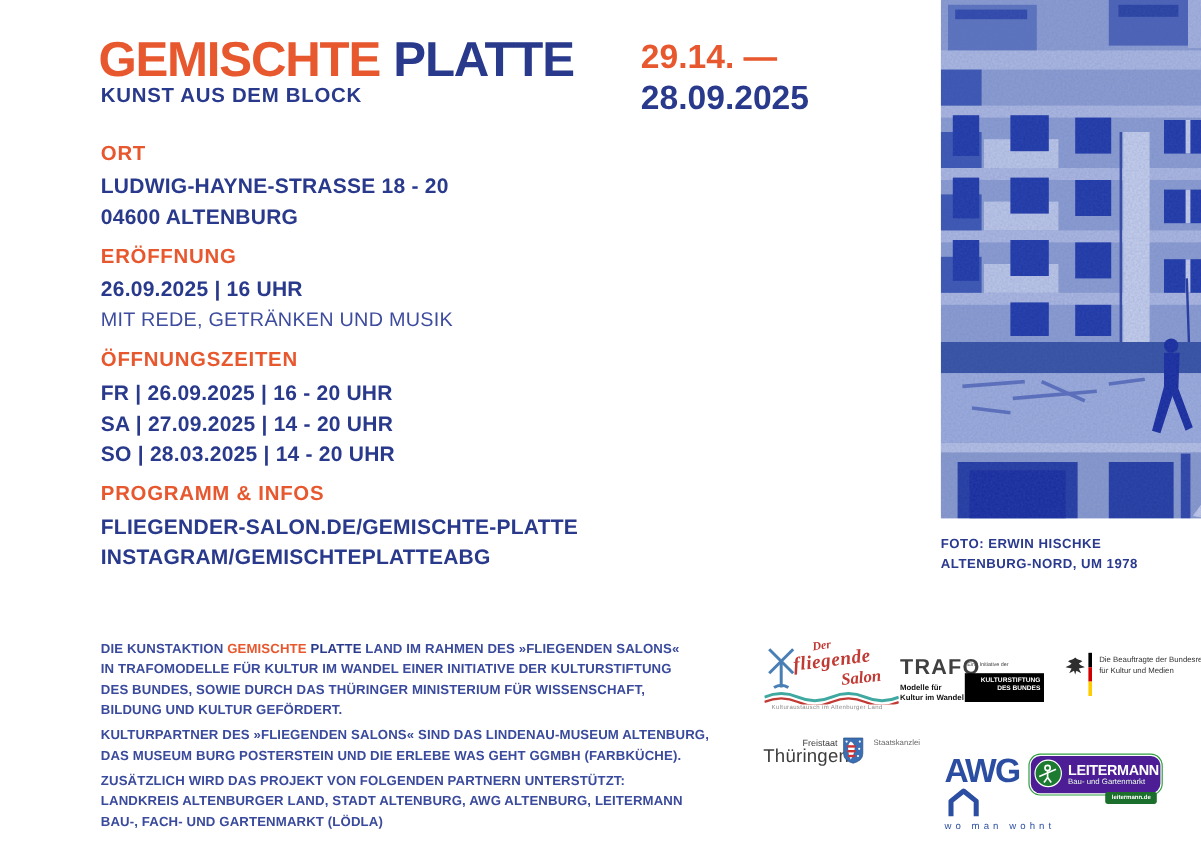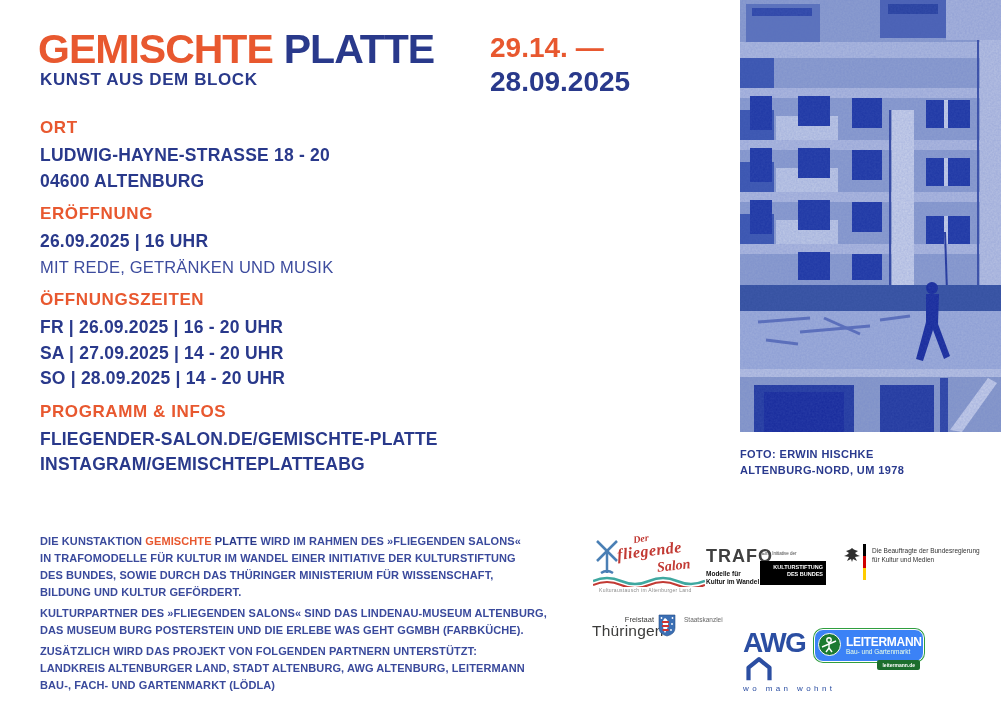--- a/index.html
+++ b/index.html
@@ -1,18 +1,18 @@
 <!DOCTYPE html>
 <html><head>
 <meta charset="utf-8">
 <style>
   html,body{margin:0;padding:0;background:#e7e7e7;}
   .poster{position:relative;width:1001px;height:707px;background:#ffffff;overflow:hidden;
           font-family:"Liberation Sans",sans-serif;}
-  .abs{position:absolute;}
+  .abs{position:absolute;margin-left:44px;}
   .nowrap{white-space:nowrap;}
 
   
   .title{left:38px;top:26px;font-size:41px;font-weight:bold;letter-spacing:-1px;white-space:nowrap;}
   .title .t-orange{color:#E8582F;}
   .title .t-blue{color:#29398B;margin-left:11px;}
   .subtitle{left:40px;top:70px;font-size:17px;font-weight:bold;color:#29398B;letter-spacing:.6px;}
   .dates{left:490px;top:31px;font-size:28px;font-weight:bold;line-height:34px;white-space:nowrap;}
   .dates .d1{color:#E8582F;}
   .dates .d2{color:#29398B;}
@@ -60,21 +60,21 @@
   .thr-fs{position:absolute;left:0;top:3px;width:62px;text-align:right;font-size:7.5px;color:#3C3C3B;}
   .thr-big{position:absolute;left:0;top:10px;font-size:15.5px;color:#3C3C3B;letter-spacing:.2px;}
   .thr-arms{position:absolute;left:66px;top:2px;}
   .thr-sk{position:absolute;left:92px;top:4px;font-size:6.5px;color:#666;}
 
   .awg{left:743px;top:630px;width:110px;height:36px;color:#2B4EA2;}
   .awg-row{display:flex;align-items:flex-start;flex-direction:column;}
   .awg-word{font-size:28px;font-weight:bold;letter-spacing:-1.5px;line-height:26px;}
   .awg-tag{font-size:8px;letter-spacing:3.4px;margin-top:2px;white-space:nowrap;}
 
-  .ltm{left:814px;top:629px;width:108px;height:31px;background:#3b82f6;border-radius:9px;border:1px solid #fff;
+  .ltm{left:814px;top:629px;width:108px;height:31px;background:#4c1d95;border-radius:9px;border:1px solid #fff;
        box-shadow:0 0 0 1px #2F9E3F;}
   .ltm-emb{position:absolute;left:3px;top:3px;width:23px;height:23px;border-radius:50%;
            background:#1C7A31;border:1.5px solid #fff;box-sizing:border-box;}
   .ltm-word{position:absolute;left:31px;top:5px;font-size:12px;font-weight:bold;color:#fff;letter-spacing:-.3px;}
   .ltm-sub{position:absolute;left:31px;top:18px;font-size:6.5px;color:#eaffe6;}
   .ltm-tab{position:absolute;right:3px;top:30px;background:#1C6E2D;color:#fff;font-size:5px;font-weight:bold;
            padding:2px 5px;border-radius:2px;}
 </style>
 </head>
 <body>
@@ -98,21 +98,21 @@
     </div>
     <div class="sec">
       <div class="sec-h">ERÖFFNUNG</div>
       <div class="line-b">26.09.2025 | 16 UHR</div>
       <div class="line-r">MIT REDE, GETRÄNKEN UND MUSIK</div>
     </div>
     <div class="sec">
       <div class="sec-h">ÖFFNUNGSZEITEN</div>
       <div class="line-b">FR | 26.09.2025  | 16 - 20 UHR</div>
       <div class="line-b">SA | 27.09.2025  | 14 - 20 UHR</div>
-      <div class="line-b">SO | 28.09.2025  | 14 - 20 UHR</div>
+      <div class="line-b">SO | 28.03.2025  | 14 - 20 UHR</div>
     </div>
     <div class="sec">
       <div class="sec-h">PROGRAMM &amp; INFOS</div>
       <div class="line-b">FLIEGENDER-SALON.DE/GEMISCHTE-PLATTE</div>
       <div class="line-b">INSTAGRAM/GEMISCHTEPLATTEABG</div>
     </div>
   </div>
 
   <div class="abs photo">
     <svg width="261" height="432" viewBox="0 0 261 432" xmlns="http://www.w3.org/2000/svg">
@@ -213,21 +213,21 @@
     </svg>
   </div>
 
   <div class="abs credit">
     <div class="nowrap">FOTO: ERWIN HISCHKE</div>
     <div class="nowrap">ALTENBURG-NORD, UM 1978</div>
   </div>
 
   <div class="abs footer">
     <div class="para">
-      <div class="nowrap"><span>DIE KUNSTAKTION </span><span class="fo">GEMISCHTE</span><span class="fb"> PLATTE</span><span> WIRD IM RAHMEN DES »FLIEGENDEN SALONS«</span></div>
+      <div class="nowrap"><span>DIE KUNSTAKTION </span><span class="fo">GEMISCHTE</span><span class="fb"> PLATTE</span><span> LAND IM RAHMEN DES »FLIEGENDEN SALONS«</span></div>
       <div class="nowrap">IN TRAFOMODELLE FÜR KULTUR IM WANDEL EINER INITIATIVE DER KULTURSTIFTUNG</div>
       <div class="nowrap">DES BUNDES, SOWIE DURCH DAS THÜRINGER MINISTERIUM FÜR WISSENSCHAFT,</div>
       <div class="nowrap">BILDUNG UND KULTUR GEFÖRDERT.</div>
     </div>
     <div class="para">
       <div class="nowrap">KULTURPARTNER DES »FLIEGENDEN SALONS« SIND DAS LINDENAU-MUSEUM ALTENBURG,</div>
       <div class="nowrap">DAS MUSEUM BURG POSTERSTEIN UND DIE ERLEBE WAS GEHT GGMBH (FARBKÜCHE).</div>
     </div>
     <div class="para">
       <div class="nowrap">ZUSÄTZLICH WIRD DAS PROJEKT VON FOLGENDEN PARTNERN UNTERSTÜTZT:</div>

